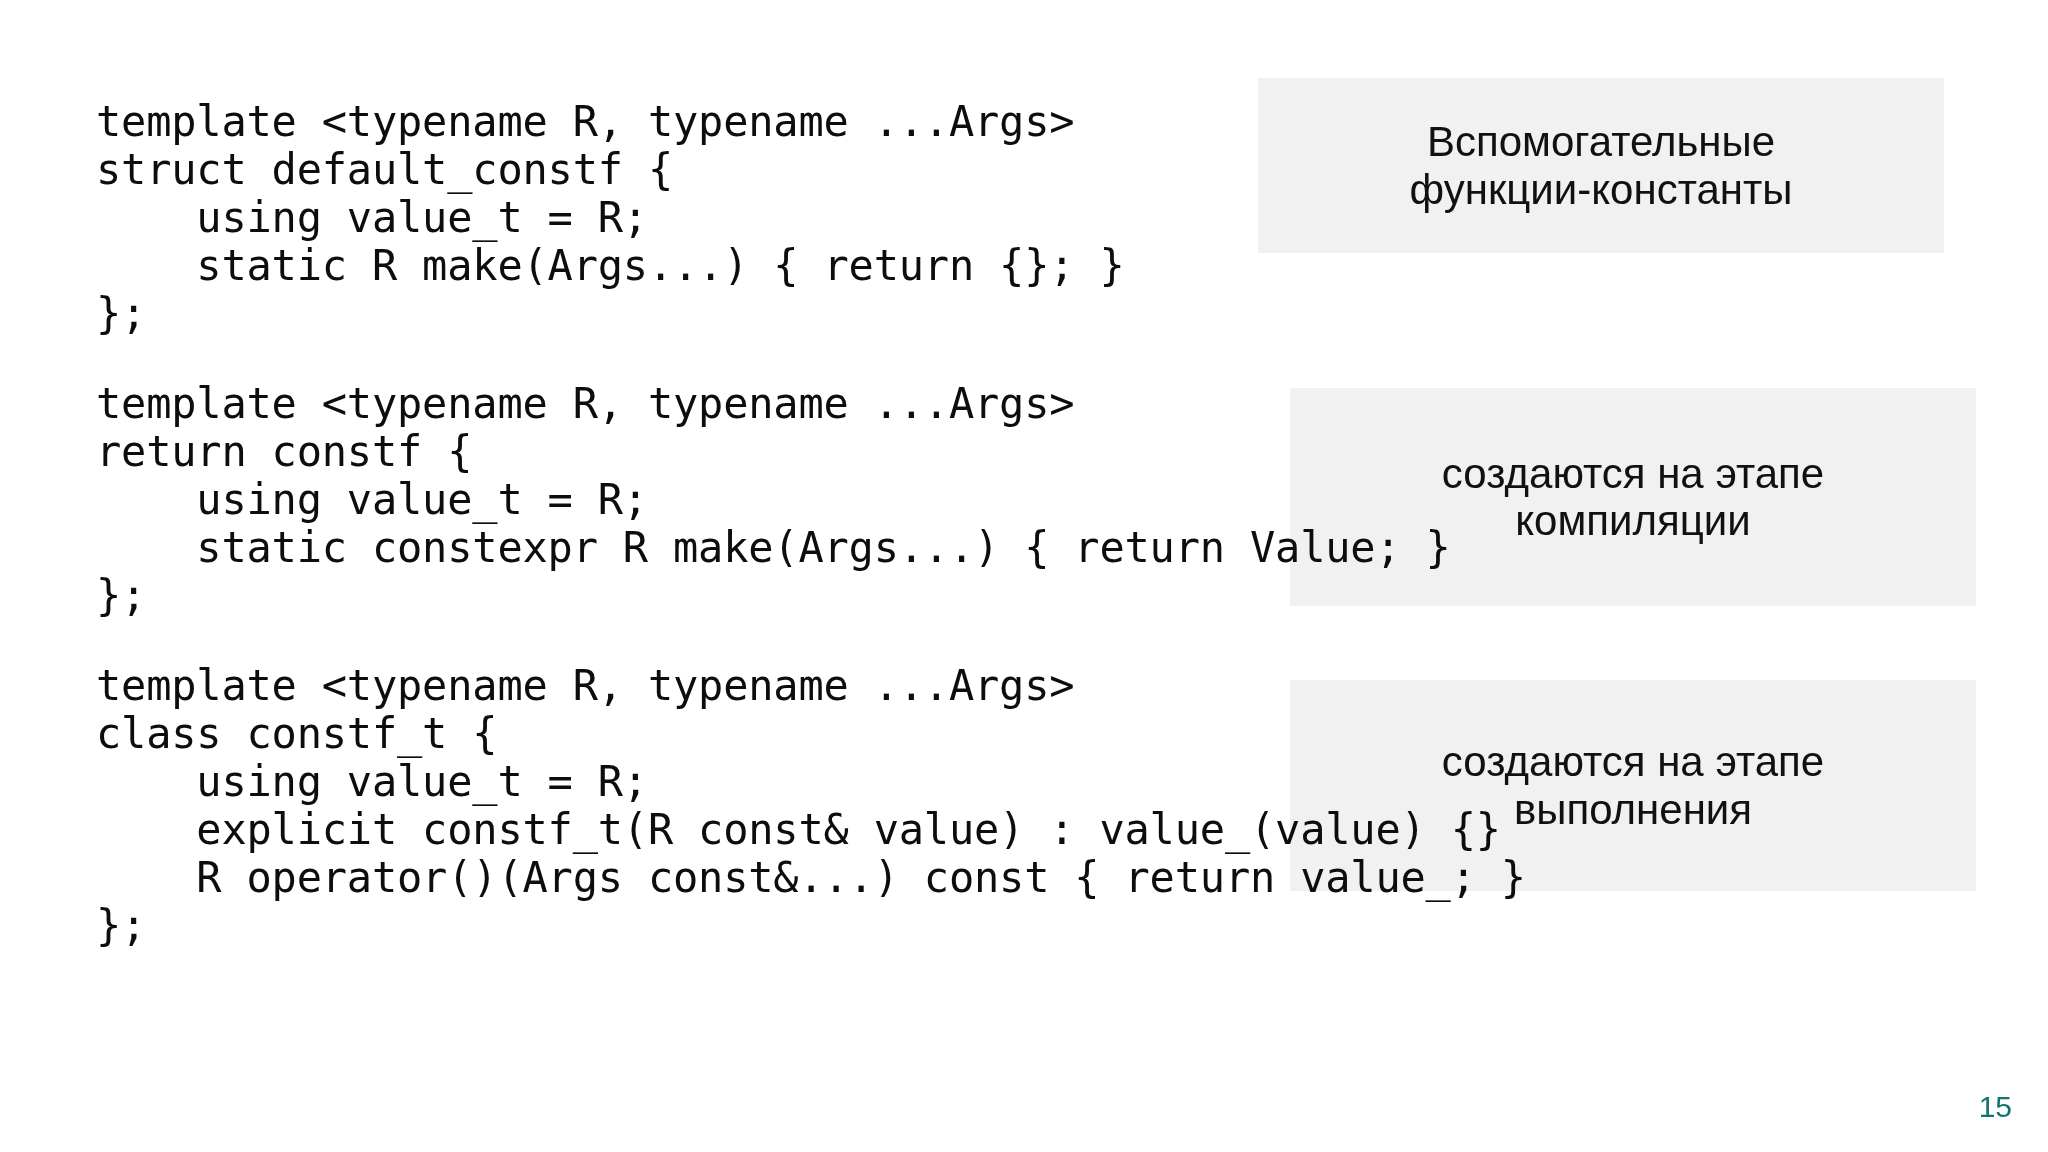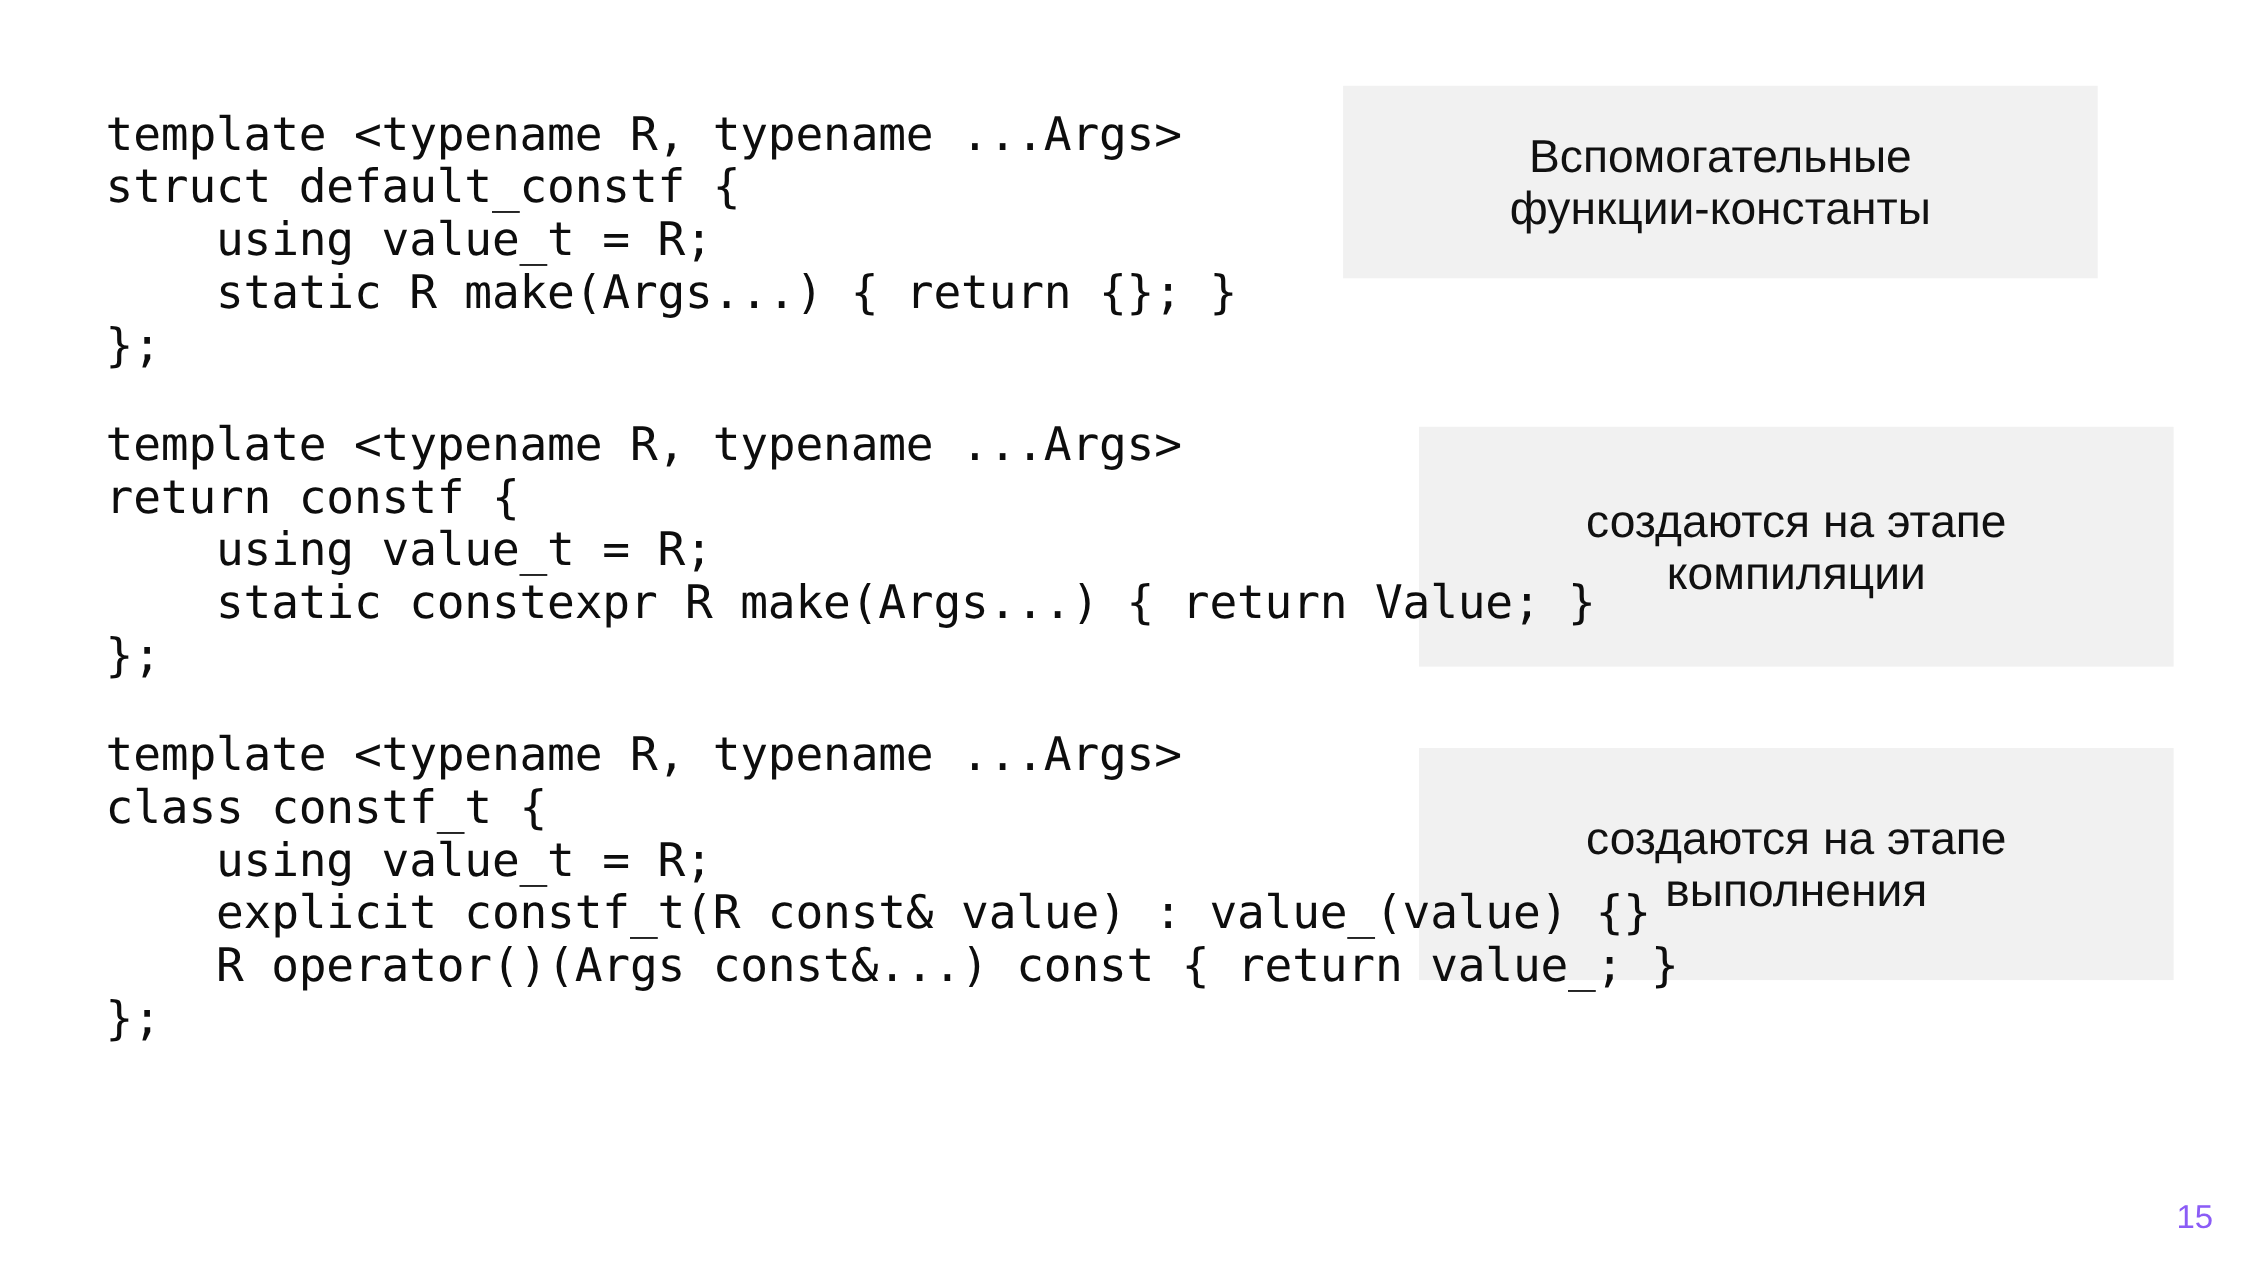--- a/index.html
+++ b/index.html
@@ -48,32 +48,32 @@
     z-index: 1;
   }
   .note-text {
     font-family: "Liberation Sans", sans-serif;
     font-size: 42px;
     line-height: 1.12;
     color: #111111;
     padding: 0 18px;
     white-space: pre-line;
   }
-  #note-box-1 { left: 1221px; top: 78px;  width: 686px; height: 175px; }
+  #note-box-1 { left: 1258px; top: 78px;  width: 686px; height: 175px; }
   #note-box-2 { left: 1290px; top: 388px; width: 686px; height: 218px; }
   #note-box-3 { left: 1290px; top: 680px; width: 686px; height: 211px; }
 
   
   #page-number {
     position: absolute;
     right: 36px;
     bottom: 28px;
     font-family: "Liberation Sans", sans-serif;
     font-size: 30px;
-    color: #8b5cf6;
+    color: #0f766e;
     z-index: 6;
   }
 </style>
 </head>
 <body>
 
 <div id="slide">
 
   <div class="note-box" id="note-box-1">
     <div class="note-text">Вспомогательные

